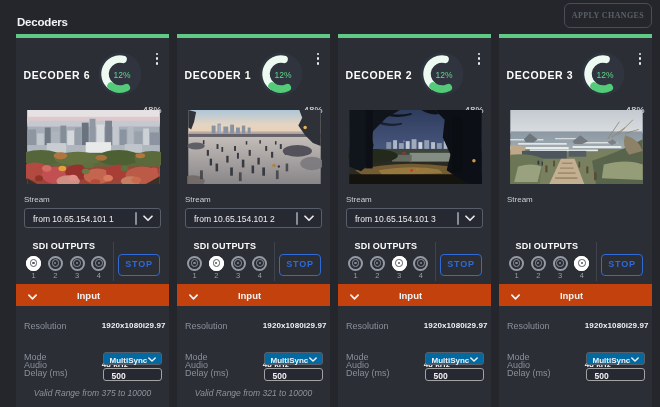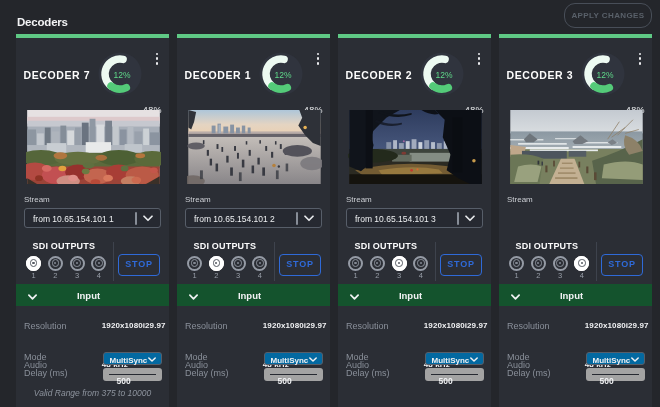--- a/index.html
+++ b/index.html
@@ -1,19 +1,19 @@
 <!DOCTYPE html>
 <html><head>
 <meta charset="utf-8">
 <style>
 * { margin:0; padding:0; box-sizing:border-box; }
 html,body { width:660px; height:407px; overflow:hidden; background:#24262b; font-family:"Liberation Sans",sans-serif; }
 #page { position:relative; width:660px; height:304px; }
 .title { position:absolute; left:17px; top:15.5px; font-size:11.5px; font-weight:bold; color:#f2f3f5; letter-spacing:-0.2px; }
-.apply { position:absolute; left:564px; top:3px; width:88px; height:25px; border:1px solid #484e58; border-radius:11px; color:#596069; font-size:8px; font-weight:bold; letter-spacing:0.4px; text-align:center; line-height:23px; }
+.apply { position:absolute; left:564px; top:3px; width:88px; height:25px; border:1px solid #484e58; border-radius:6px; color:#596069; font-size:8px; font-weight:bold; letter-spacing:0.4px; text-align:center; line-height:23px;font-family:Liberation Serif, serif; }
 .card { position:absolute; top:34px; width:153px; height:380px; background:#2b2e35; border-top:4px solid #5fc985; }
 .c0{left:16px;} .c1{left:177px;} .c2{left:338px;} .c3{left:499px;}
 .dname { position:absolute; left:7.5px; top:30.5px; font-size:10.5px; font-weight:bold; color:#fdfdfd; letter-spacing:0.6px; }
 .gauge { position:absolute; left:81.5px; top:14.4px; }
 .dots { position:absolute; left:139px; top:14.6px; width:4px; }
 .dots span { display:block; width:2.4px; height:2.4px; border-radius:50%; background:#ecedef; margin:0 auto 2.4px auto; }
 .pct48 { position:absolute; right:7px; top:50.5px; font-size:9px; color:#eceef0; letter-spacing:0.4px;margin-top:16px; }
 .photo { position:absolute; left:10px; top:72px; width:135px; height:74px; overflow:hidden; }
 .streamlbl { position:absolute; left:8px; top:157px; font-size:8px; color:#cbced3; }
 .select { position:absolute; left:8px; top:169.5px; width:137px; height:20px; background:#262931; border:1px solid #575e69; border-radius:3px; }
@@ -26,41 +26,41 @@
 .bnc .i { position:absolute; left:3.8px; top:3.8px; width:7.4px; height:7.4px; border:1.5px solid #8d939d; border-radius:50%; }
 .bnc .d { position:absolute; left:6.4px; top:6.4px; width:2.2px; height:2.2px; border-radius:50%; background:#848a94; }
 .bnc.on { background:#fff; border-radius:50%; }
 .bnc.on .o { border-color:#fff; }
 .bnc.on .i { border-color:#565b63; }
 .bnc.on .d { background:#565b63; }
 .bncnum { position:absolute; top:232.5px; width:15px; text-align:center; font-size:7.5px; color:#989ea8; }
 .p1{left:10px;} .p2{left:31.8px;} .p3{left:53.6px;} .p4{left:75.4px;}
 .vdiv { position:absolute; left:97px; top:204px; width:1px; height:38.5px; background:#3e434d; }
 .stop { position:absolute; left:102px; top:216.3px; width:42px; height:22px; border:1.5px solid #2f6ad8; border-radius:4px; color:#2f6ad8; font-size:9px; font-weight:bold; letter-spacing:0.8px; text-align:center; line-height:19px; }
-.inputbar { position:absolute; left:0; top:246.3px; width:100%; height:22.2px; background:#14532d; }
+.inputbar { position:absolute; left:0; top:246.3px; width:100%; height:22.2px; background:#c2410c; }
 .inputbar .chev { position:absolute; left:12px; top:10px; line-height:0; } .inputbar .chev svg{display:block;}
 .inputbar .t { position:absolute; left:-4px; width:100%; text-align:center; top:6px; font-size:9.5px; font-weight:bold; color:#f1f2f4; }
 .row { position:absolute; left:8px; width:137px; height:14px; }
 .row .lbl { position:absolute; left:0; top:2px; font-size:9px; color:#8a909a; }
 .row .val { position:absolute; left:77.8px; top:1.5px; font-size:8px; font-weight:bold; color:#f0f1f3; letter-spacing:0.1px;text-align:right; }
 .r1{top:281px;} .r2{top:297px;margin-top:23px;} .r3{top:311.5px;} .r4{top:327.5px;}
 .mode { position:absolute; left:78.5px; top:2.3px; width:59.5px; height:13.7px; background:#0369a1; border:1px solid #575e69; border-radius:3px; }
 .mode .txt { position:absolute; left:6px; top:3px; font-size:8px; font-weight:bold; color:#f0f1f3; }
 .mode .chev { position:absolute; right:5px; top:4.5px; line-height:0; } .mode .chev svg{display:block;}
-.delay { position:absolute; left:78.5px; top:2.2px; width:59.5px; height:13.7px; background:#262931; border:6px solid #a3a3a3; border-radius:3px; }
+.delay { position:absolute; left:78.5px; top:2.2px; width:59.5px; height:13.7px; background:#262931; border:1px solid #a3a3a3; border-radius:3px; }
 .delay .txt { position:absolute; left:8px; top:2.5px; font-size:8.5px; font-weight:bold; color:#f0f1f3; }
 .vrange { position:absolute; width:100%; top:349.5px; text-align:center; font-style:italic; font-size:8.5px; color:#8d939d; }
 </style>
 </head>
 <body>
 <div id="page">
   <div class="title">Decoders</div>
   <div class="apply">APPLY CHANGES</div>
 <div class="card c0">
-      <div class="dname">DECODER 7</div>
+      <div class="dname">DECODER 6</div>
       <div class="gauge"><svg width="44" height="44" viewBox="0 0 44 44">
           <circle cx="22" cy="22" r="21.5" fill="#30343e"></circle>
           <path d="M 25.12 7.33 A 15 15 0 0 0 12.97 33.98" fill="none" stroke="#edfaf2" stroke-width="7.5" stroke-linecap="round"></path>
           <path d="M 12.97 33.98 A 15 15 0 0 0 28.34 35.59" fill="none" stroke="#54cb79" stroke-width="7.5" stroke-linecap="round"></path>
           <text x="24" y="25.5" font-family="Liberation Sans,sans-serif" font-size="8.5" fill="#5fd98a" text-anchor="middle">12%</text>
         </svg></div>
       <div class="dots">
         <span></span>
         <span></span>
         <span></span>
@@ -342,20 +342,21 @@
             </svg>
           </span>
         </div>
       </div>
       <div class="row r4">
         <span class="lbl">Delay (ms)</span>
         <div class="delay">
           <span class="txt">500</span>
         </div>
       </div>
+      <div class="vrange">Valid Range from 321 to 10000</div>
     </div>
     <div class="card c2">
       <div class="dname">DECODER 2</div>
       <div class="gauge"><svg width="44" height="44" viewBox="0 0 44 44">
           <circle cx="22" cy="22" r="21.5" fill="#30343e"></circle>
           <path d="M 25.12 7.33 A 15 15 0 0 0 12.97 33.98" fill="none" stroke="#edfaf2" stroke-width="7.5" stroke-linecap="round"></path>
           <path d="M 12.97 33.98 A 15 15 0 0 0 28.34 35.59" fill="none" stroke="#54cb79" stroke-width="7.5" stroke-linecap="round"></path>
           <text x="24" y="25.5" font-family="Liberation Sans,sans-serif" font-size="8.5" fill="#5fd98a" text-anchor="middle">12%</text>
         </svg></div>
       <div class="dots">

